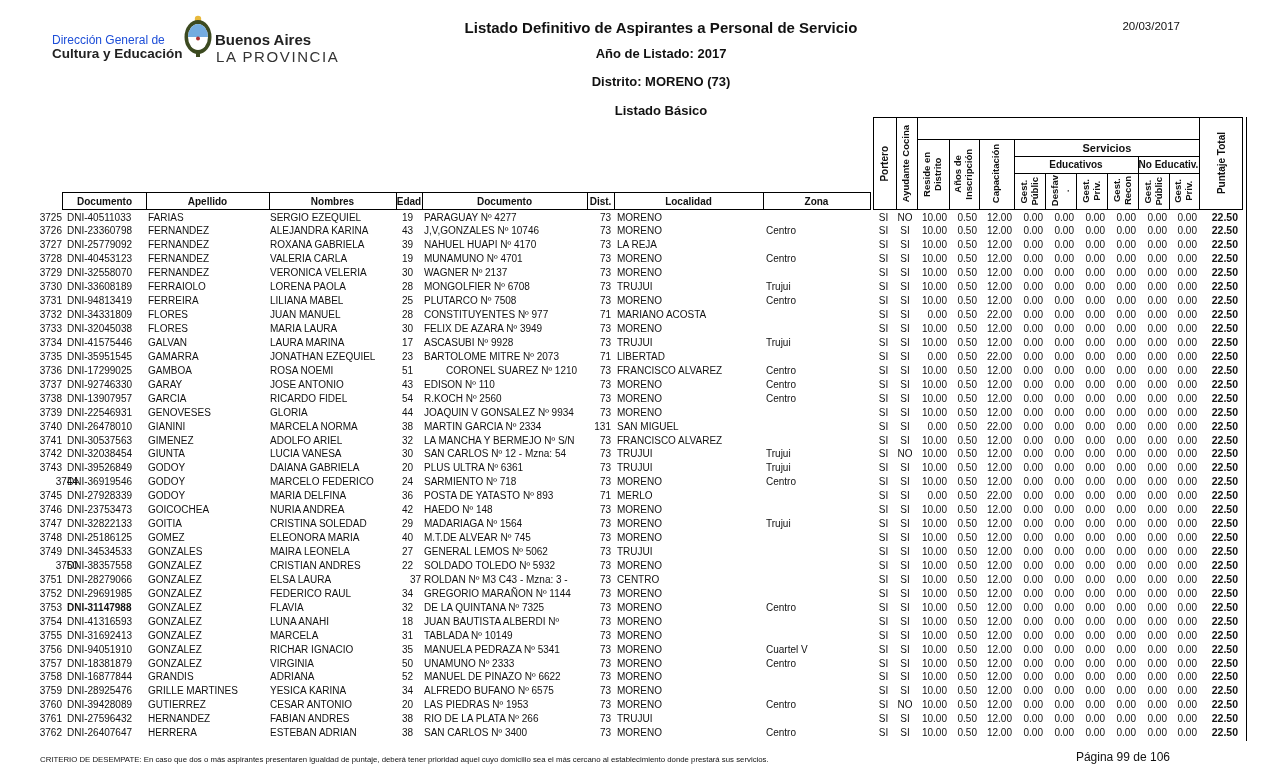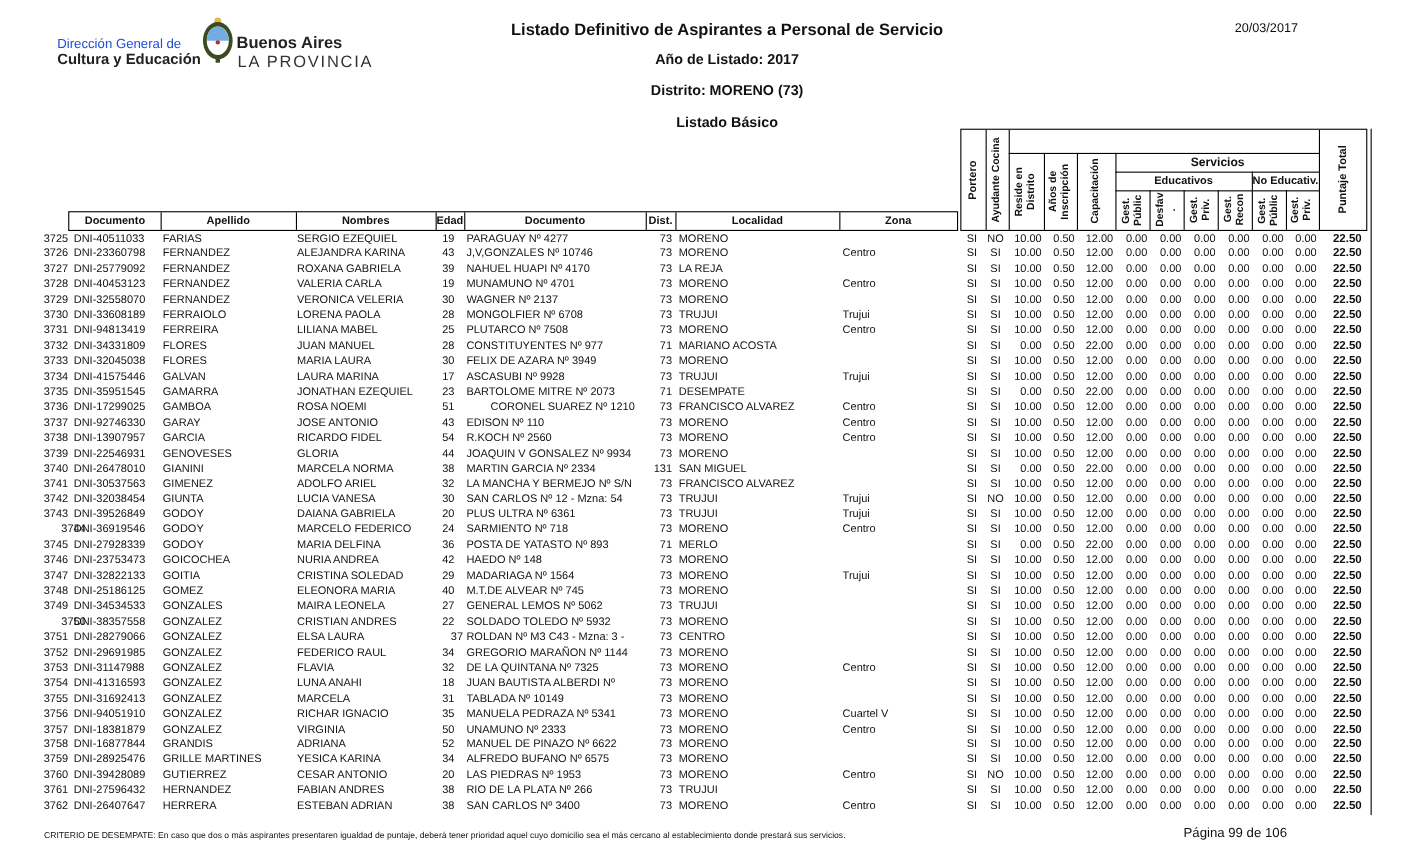--- a/index.html
+++ b/index.html
@@ -384,21 +384,21 @@
       <span class="cell a-r b" style="left: 1197px; width: 41px;">22.50</span>
     </div>
     <div class="trow">
       <span class="cell a-r" style="left: 28px; width: 34px;">3735</span>
       <span class="cell a-l" style="left: 67px; width: 80px;">DNI-35951545</span>
       <span class="cell a-l" style="left: 148px; width: 120px;">GAMARRA</span>
       <span class="cell a-l" style="left: 270px; width: 123px;">JONATHAN EZEQUIEL</span>
       <span class="cell a-c" style="left: 394px; width: 27px;">23</span>
       <span class="cell a-l" style="left: 424px; width: 158px;">BARTOLOME MITRE Nº 2073</span>
       <span class="cell a-r" style="left: 583px; width: 28px;">71</span>
-      <span class="cell a-l" style="left: 617px; width: 146px;">DESEMPATE</span>
+      <span class="cell a-l" style="left: 617px; width: 146px;">LIBERTAD</span>
       <span class="cell a-l" style="left: 766px; width: 102px;"></span>
       <span class="cell a-c" style="left: 872px; width: 23px;">SI</span>
       <span class="cell a-c" style="left: 894px; width: 22px;">SI</span>
       <span class="cell a-r" style="left: 915px; width: 32px;">0.00</span>
       <span class="cell a-r" style="left: 947px; width: 30px;">0.50</span>
       <span class="cell a-r" style="left: 977px; width: 35px;">22.00</span>
       <span class="cell a-r" style="left: 1012px; width: 31px;">0.00</span>
       <span class="cell a-r" style="left: 1043px; width: 31px;">0.00</span>
       <span class="cell a-r" style="left: 1074px; width: 31px;">0.00</span>
       <span class="cell a-r" style="left: 1105px; width: 31px;">0.00</span>
@@ -792,21 +792,21 @@
       <span class="cell a-r" style="left: 1012px; width: 31px;">0.00</span>
       <span class="cell a-r" style="left: 1043px; width: 31px;">0.00</span>
       <span class="cell a-r" style="left: 1074px; width: 31px;">0.00</span>
       <span class="cell a-r" style="left: 1105px; width: 31px;">0.00</span>
       <span class="cell a-r" style="left: 1136px; width: 31px;">0.00</span>
       <span class="cell a-r" style="left: 1167px; width: 30px;">0.00</span>
       <span class="cell a-r b" style="left: 1197px; width: 41px;">22.50</span>
     </div>
     <div class="trow">
       <span class="cell a-r" style="left: 28px; width: 34px;">3753</span>
-      <span class="cell a-l" style="left: 67px; width: 80px;">DNI-31147988</span>
+      <span class="cell a-l" style="left: 67px; width: 80px; font-weight: bold;">DNI-31147988</span>
       <span class="cell a-l" style="left: 148px; width: 120px;">GONZALEZ</span>
       <span class="cell a-l" style="left: 270px; width: 123px;">FLAVIA</span>
       <span class="cell a-c" style="left: 394px; width: 27px;">32</span>
       <span class="cell a-l" style="left: 424px; width: 158px;">DE LA QUINTANA Nº 7325</span>
       <span class="cell a-r" style="left: 583px; width: 28px;">73</span>
       <span class="cell a-l" style="left: 617px; width: 146px;">MORENO</span>
       <span class="cell a-l" style="left: 766px; width: 102px;">Centro</span>
       <span class="cell a-c" style="left: 872px; width: 23px;">SI</span>
       <span class="cell a-c" style="left: 894px; width: 22px;">SI</span>
       <span class="cell a-r" style="left: 915px; width: 32px;">10.00</span>

